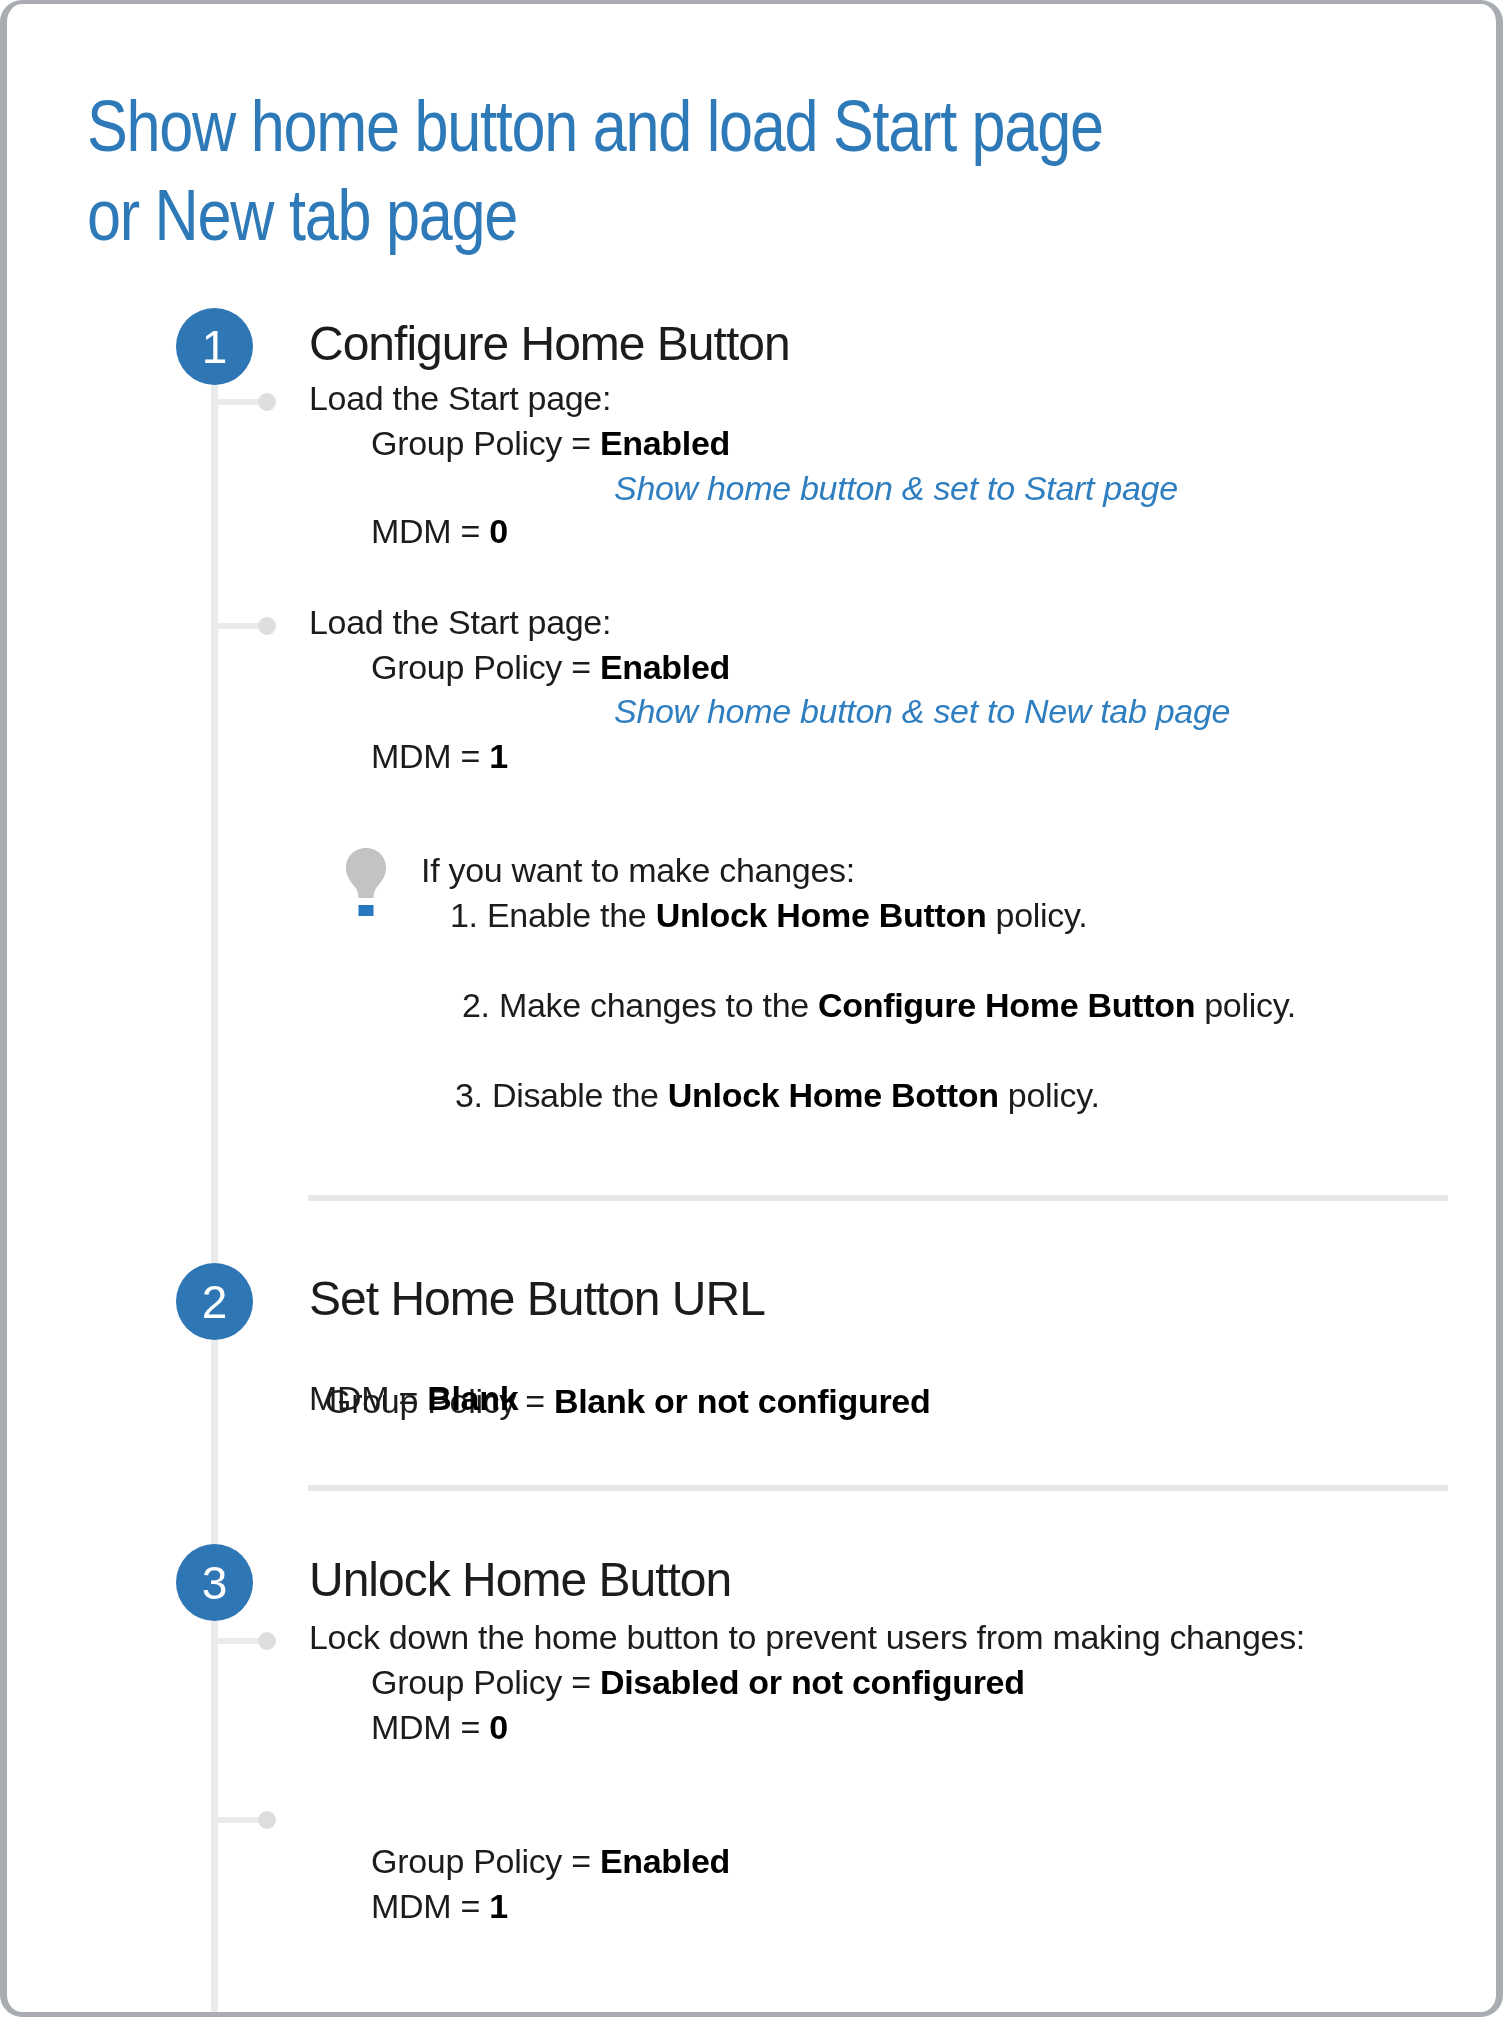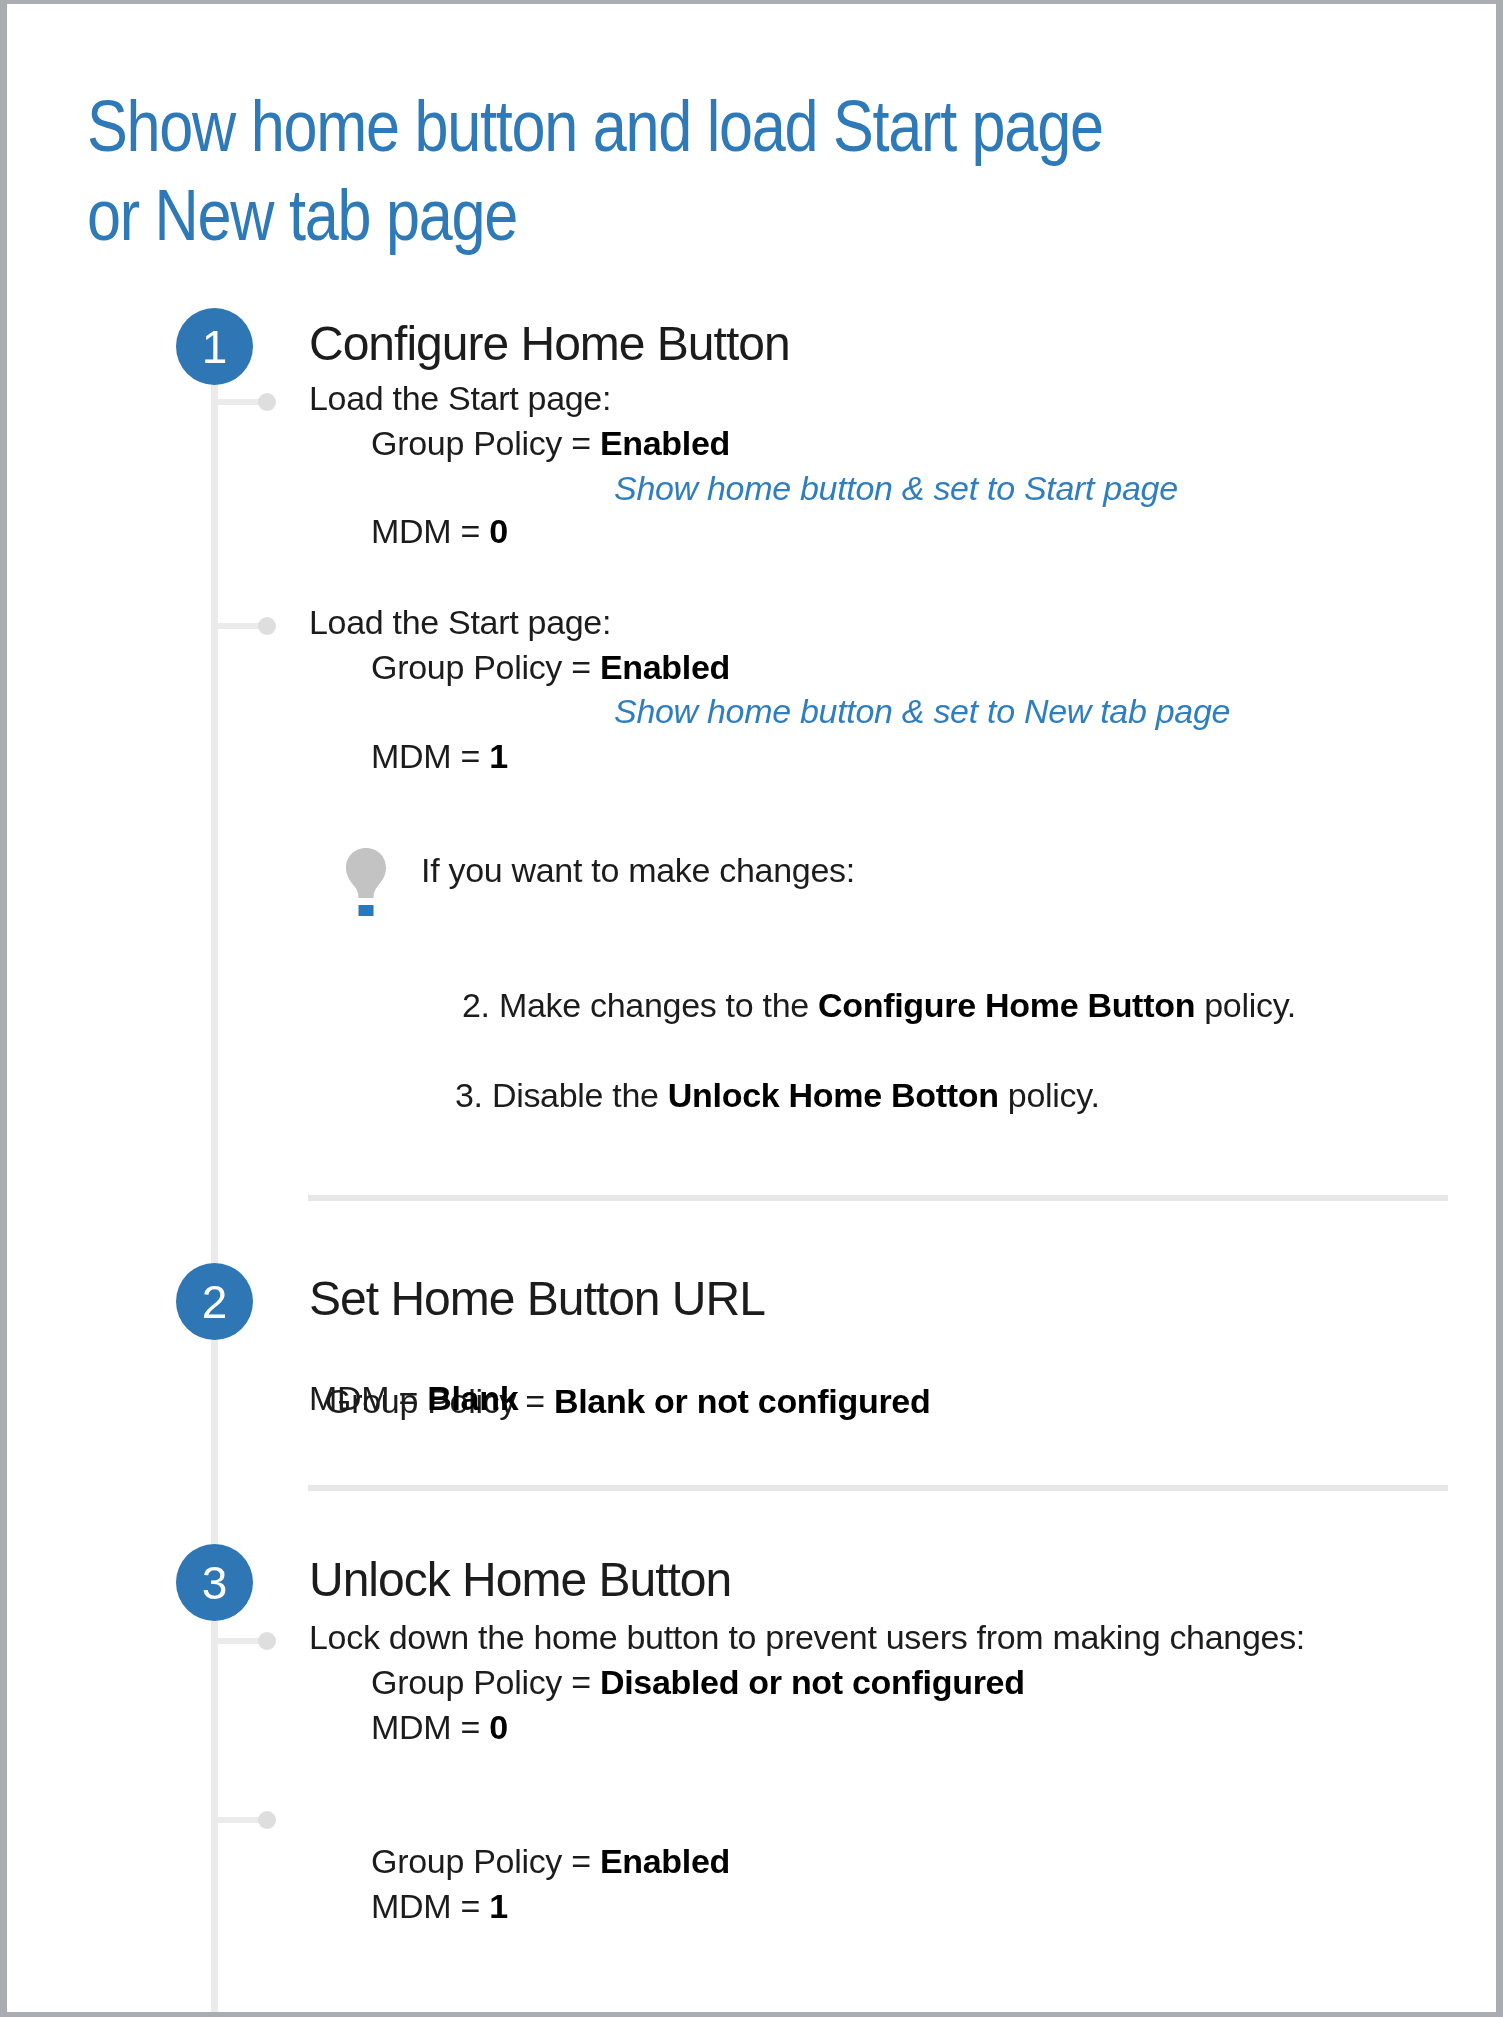--- a/index.html
+++ b/index.html
@@ -7,20 +7,21 @@
     position:relative;
     width:1503px;height:2017px;
     box-sizing:border-box;
     background:#ffffff;
     border-style:solid;
     border-color:#a9adb2;
     border-width:4px 7px 5px 7px;
     font-family:"Liberation Sans", sans-serif;
     color:#1c1c1c;
     overflow:hidden;
+    border-radius:22px;
   }
   .abs{position:absolute;}
   .title{
     left:80px;top:78px;
     font-size:72px;line-height:1.24;font-weight:300;
     letter-spacing:-1.5px;
     color:#2e7ab8;
     transform:scaleX(0.85);
     transform-origin:left top;
     white-space:nowrap;
@@ -101,20 +102,21 @@
   <div class="abs annotation" style="left:607px;top:690px;">Show home button &amp; set to New tab page</div>
   <div class="abs body-line" style="left:364px;top:735px;"><span>MDM = </span><span class="val">1</span></div>
 
   <div class="abs bulb-wrap">
     <svg width="44" height="70" viewBox="0 0 44 70" xmlns="http://www.w3.org/2000/svg">
       <path d="M22 0 C10 0 2 9 2 20 C2 28 6.5 33.5 10.5 38.5 C13 41.5 14.5 45 14.5 50 L29.5 50 C29.5 45 31 41.5 33.5 38.5 C37.5 33.5 42 28 42 20 C42 9 34 0 22 0 Z" fill="#c3c3c3"></path>
       <rect x="14.5" y="57" width="15" height="11" fill="#2878bd"></rect>
     </svg>
   </div>
   <div class="abs body-line" style="left:414px;top:849px;">If you want to make changes:</div>
+  <div class="abs body-line" style="left:443px;top:894px;"><span>1. Enable the </span><span class="val">Unlock Home Button</span><span> policy.</span></div>
   <div class="abs body-line" style="left:455px;top:984px;"><span>2. Make changes to the </span><span class="val">Configure Home Button</span><span> policy.</span></div>
   <div class="abs body-line" style="left:448px;top:1074px;"><span>3. Disable the </span><span class="val">Unlock Home Botton</span><span> policy.</span></div>
 
   <div class="abs divider" style="top:1191px;"></div>
 
   <div class="abs step-circle" style="left:169px;top:1259px;">
     <span>2</span>
   </div>
   <div class="abs heading" style="left:302px;top:1271px;">Set Home Button URL</div>
   <div class="abs body-line" style="left:318px;top:1332px;margin-top:48px;"><span>Group Policy = </span><span class="val">Blank or not configured</span></div>

